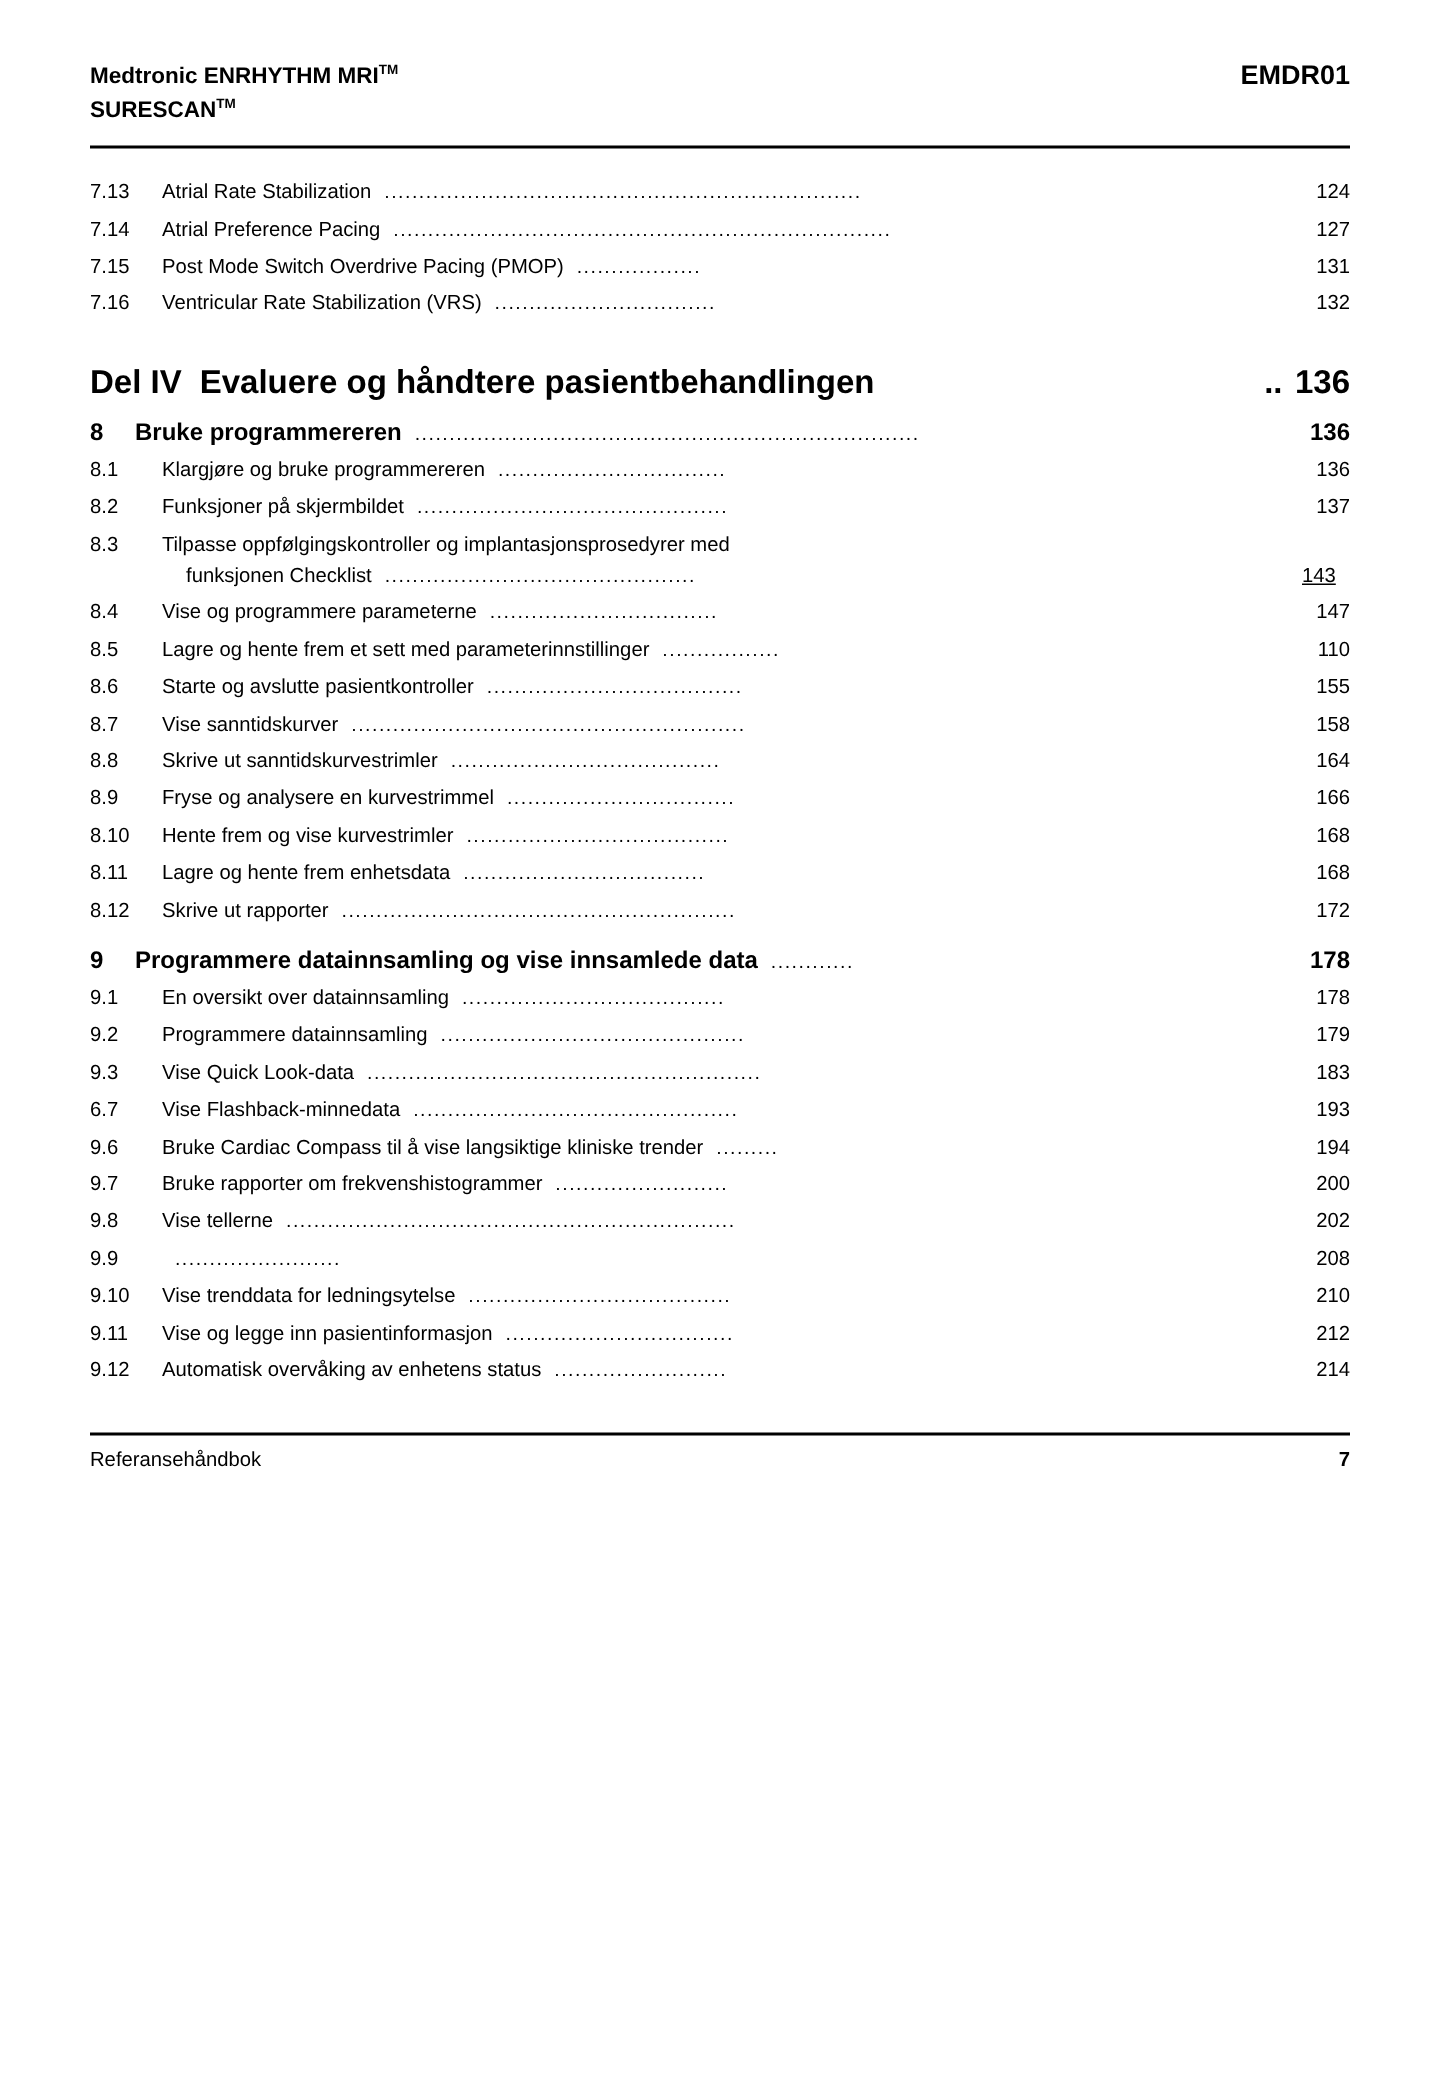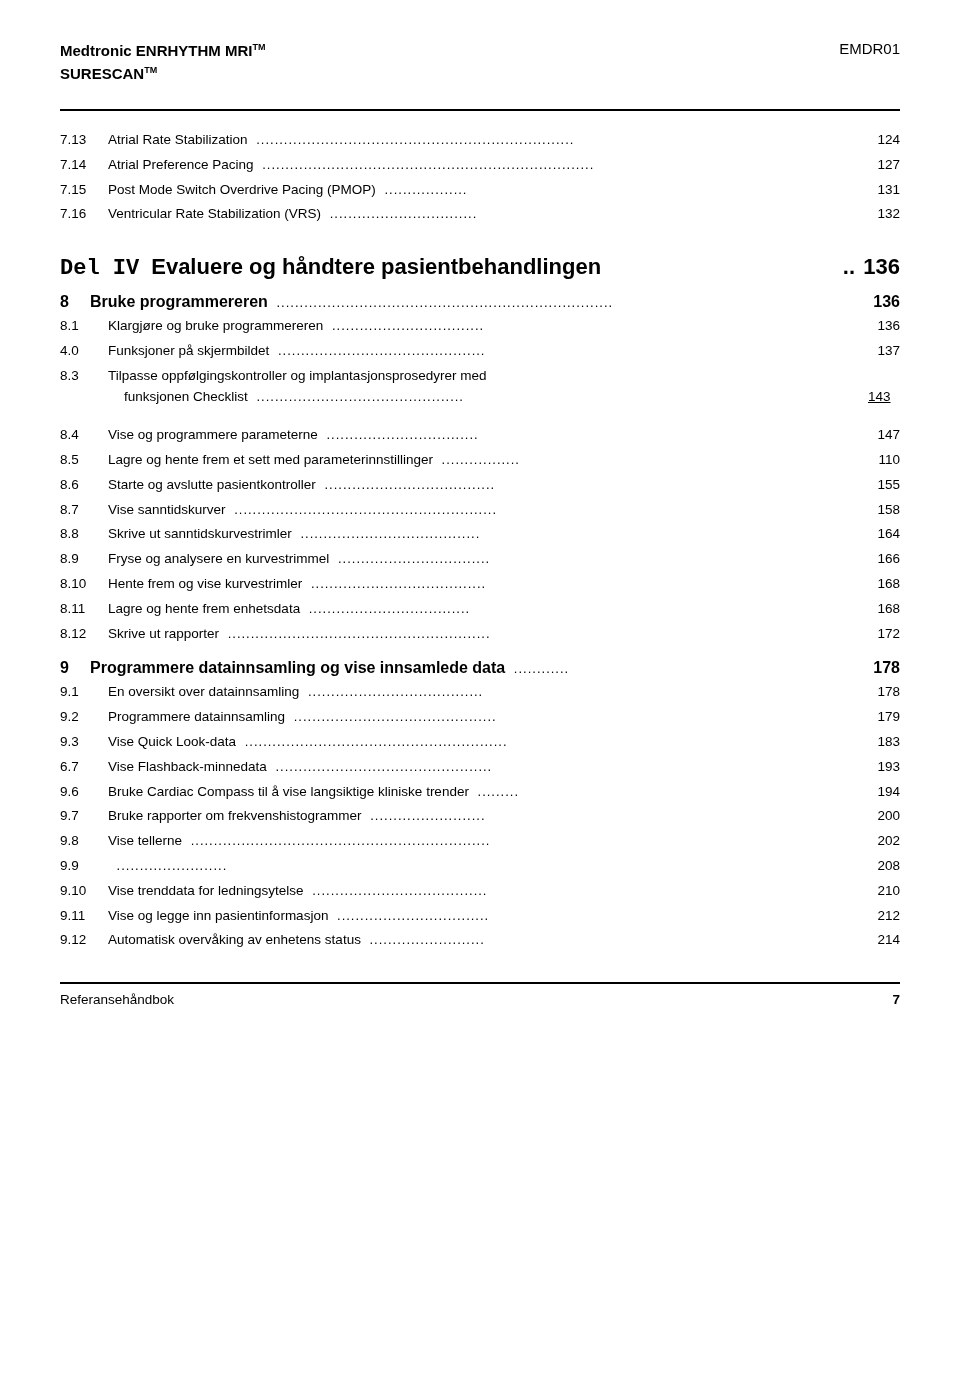--- a/index.html
+++ b/index.html
@@ -11,30 +11,30 @@
       width: 960px;
       min-height: 1400px;
       padding: 40px 60px 40px 60px;
     }
     .header {
       display: flex;
       justify-content: space-between;
       align-items: flex-start;
       margin-bottom: 18px;
       border-bottom: 2px solid #000;
-      padding-bottom: 24px;
+      padding-bottom: 12px;
     }
     .header-left {
       font-size: 15px;
       font-weight: bold;
       line-height: 1.5;
     }
     .header-right {
-      font-size: 15px;
-      font-weight: normal;
+      font-size: 18px;
+      font-weight: bold;
     }
     .toc-entry {
       display: flex;
       align-items: baseline;
       margin-bottom: 2px;
       font-size: 13.5px;
       line-height: 1.6;
     }
     .toc-entry .num {
       min-width: 48px;
@@ -116,21 +116,21 @@
     <span class="num">7.16</span>
     <span class="label">Ventricular Rate Stabilization (VRS)</span>
     <span class="dots">&nbsp;................................</span>
     <span class="page-num">132</span>
   </div>
 
 </div>
 
 <div style="margin-top: 28px; margin-bottom: 12px;">
   <div style="display:flex; align-items:baseline;">
-    <span style="font-size:22px; font-weight:bold; margin-right:12px;font-family:Liberation Mono, monospace;">Del IV</span>
+    <span style="font-size:22px; font-weight:bold; margin-right:12px;">Del IV</span>
     <span style="font-size:22px; font-weight:bold; flex:1;">Evaluere og håndtere pasientbehandlingen</span>
     <span style="font-size:22px; font-weight:bold; margin-left:6px;">..</span>
     <span style="font-size:22px; font-weight:bold; min-width:45px; text-align:right;">136</span>
   </div>
 </div>
 
 <div style="margin-bottom: 4px;">
   <div style="display:flex; align-items:baseline;">
     <span style="font-size:16px; font-weight:bold; min-width:30px;">8</span>
     <span style="font-size:16px; font-weight:bold;">Bruke programmereren</span>
@@ -142,27 +142,27 @@
 <div>
 
   <div class="toc-entry">
     <span class="num">8.1</span>
     <span class="label">Klargjøre og bruke programmereren</span>
     <span class="dots">&nbsp;.................................</span>
     <span class="page-num">136</span>
   </div>
 
   <div class="toc-entry">
-    <span class="num">4.0</span>
+    <span class="num">8.2</span>
     <span class="label">Funksjoner på skjermbildet</span>
     <span class="dots">&nbsp;.............................................</span>
     <span class="page-num">137</span>
   </div>
 
-  <div style="margin-bottom:16px; font-size:13.5px; line-height:1.6;">
+  <div style="margin-bottom:2px; font-size:13.5px; line-height:1.6;">
     <div style="display:flex; align-items:baseline;">
       <span style="min-width:48px; flex-shrink:0;">8.3</span>
       <span style="flex-shrink:0;">Tilpasse oppfølgingskontroller og implantasjonsprosedyrer med</span>
     </div>
     <div style="display:flex; align-items:baseline;">
       <span style="min-width:48px; flex-shrink:0;"></span>
       <span style="flex-shrink:0; padding-left:16px;">funksjonen Checklist</span>
       <span style="flex:1; letter-spacing:1px; font-size:13px; margin:0 4px;">&nbsp;.............................................</span>
       <span style="min-width:32px; text-align:left;text-decoration:underline;">143</span>
     </div>

